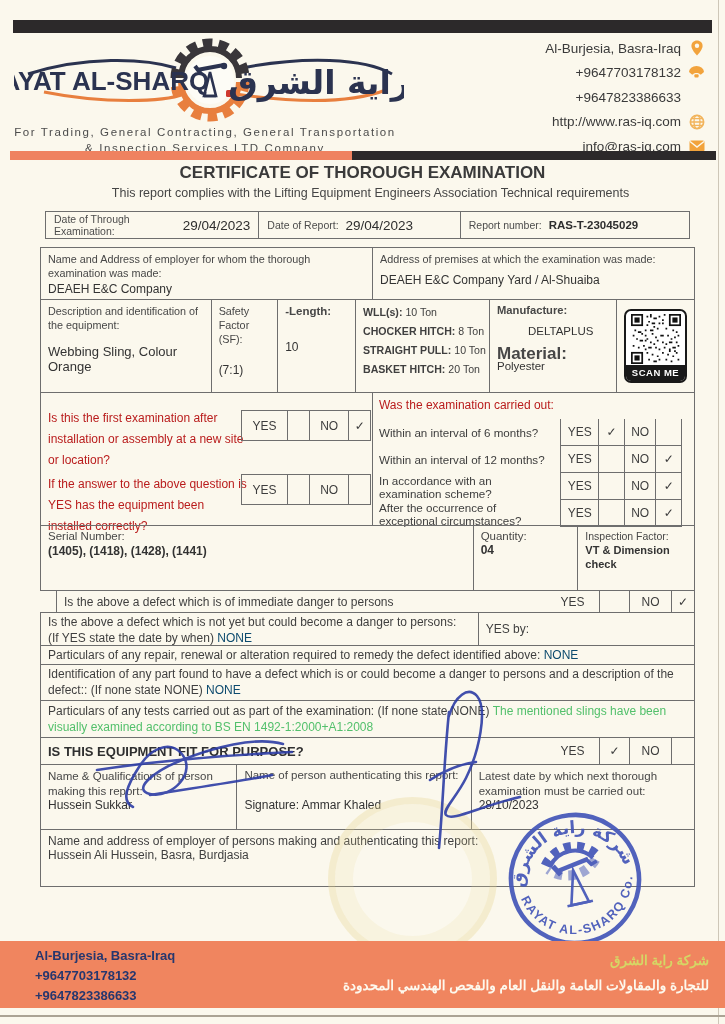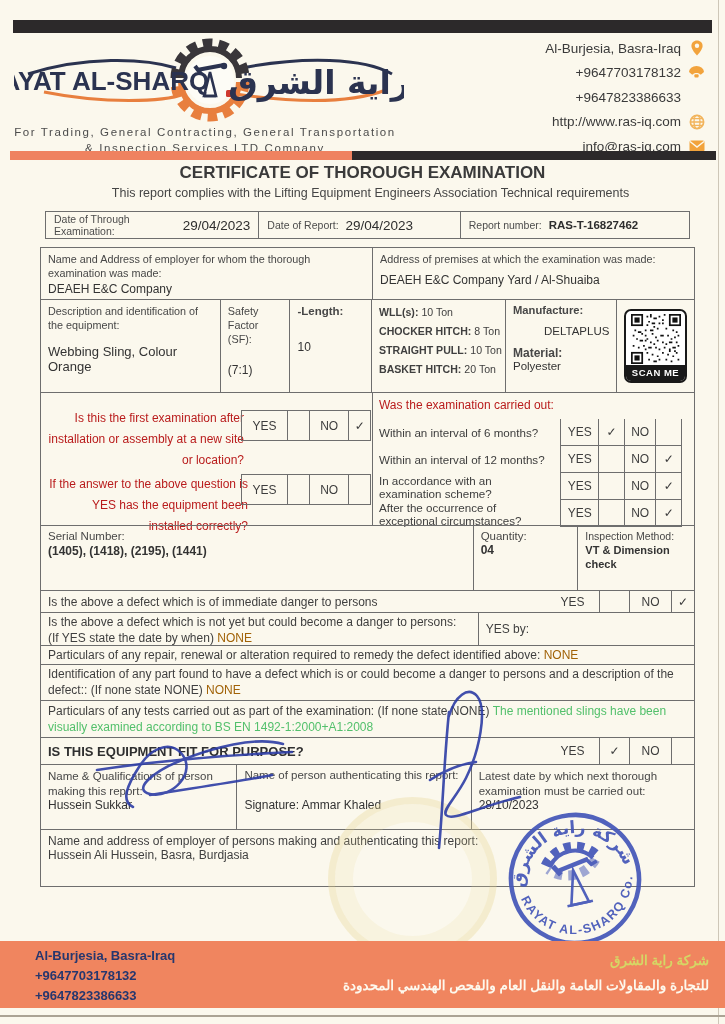--- a/index.html
+++ b/index.html
@@ -30,50 +30,50 @@
   .dvalue{font-size:13.5px;color:#2e2e2e;}
   .dvalue.bold{font-size:11.5px;font-weight:bold;}
   
   .doc{top:248px;left:40px;width:655px;font-size:12px;}
   .row{display:flex;border:1px solid #6e6e6e;margin-top:-1px;box-sizing:border-box;position:relative;}
   .cell{border-left:1px solid #6e6e6e;box-sizing:border-box;padding:4px 7px;position:relative;}
   .cell:first-child{border-left:none;}
   .lab{font-size:10.8px;color:#474747;line-height:13px;}
   .val{font-size:12px;color:#333;}
   .bold{font-weight:bold;}
-  .red{color:#a16207;}
+  .red{color:#0c4a6e;}
   .green{color:#53c06c;}
   
   .ck{display:flex;border:1px solid #6e6e6e;box-sizing:border-box;background:transparent;}
   .ck>div{border-left:1px solid #6e6e6e;display:flex;align-items:center;justify-content:center;
           font-size:12px;color:#3d3d3d;box-sizing:border-box;height:100%;}
   .ck>div:first-child{border-left:none;}
   .tick{font-size:13px;color:#4a4a4a;}
   
   .r-emp{height:53px;}   .r-emp .c1{width:332px;} .r-emp .c2{width:323px;}
   .r-eq{height:94px;}
   .r-eq .c-desc{width:180px;} .r-eq .c-sf{width:70px;} .r-eq .c-len{width:82px;}
-  .r-eq .c-wll{width:134px;padding-top:6px;} .r-eq .c-man{width:111px;} .r-eq .c-qr{width:78px;display:flex;align-items:center;}
+  .r-eq .c-wll{width:134px;padding-top:6px;} .r-eq .c-man{width:111px;} .r-eq .c-qr{width:78px;display:flex;align-items:center;margin-left:16px;}
   .wll-line{font-size:10.6px;margin-bottom:7px;white-space:nowrap;}
   .r-exam{height:134px;}
-  .r-exam .c1{width:332px;text-align:right;} .r-exam .c2{width:323px;padding:5px 6px;}
+  .r-exam .c1{width:332px;} .r-exam .c2{width:323px;padding:5px 6px;}
   .q{font-size:12px;line-height:21px;color:#b91c1c;}
   .ckL{position:absolute;width:130px;height:31px;right:1px;}
   .ckL>div:nth-child(1){width:46px;} .ckL>div:nth-child(2){width:22px;}
   .ckL>div:nth-child(3){width:40px;} .ckL>div:nth-child(4){width:22px;}
   .co-row{display:flex;align-items:center;height:27px;}
   .co-q{flex:1;font-size:11.6px;line-height:13px;color:#3d3d3d;padding-right:4px;}
   .ckR{width:122px;height:27px;margin-right:6px;}
   .ckR>div:nth-child(1){width:38px;} .ckR>div:nth-child(2){width:26px;}
   .ckR>div:nth-child(3){width:32px;} .ckR>div:nth-child(4){width:26px;}
   .co-stack .ckR{border-top:none;}
   .co-stack .co-row:first-of-type .ckR{border-top:1px solid #6e6e6e;}
   .r-serial{height:66px;}
   .r-serial .c1{width:433px;} .r-serial .c2{width:105px;} .r-serial .c3{width:117px;}
-  .r-danger{height:23px;align-items:stretch;}
+  .r-danger{height:23px;align-items:stretch;margin-left:16px;}
   .r-danger .c1{width:507px;display:flex;align-items:center;}
   .ckD{width:148px;height:100%;border:none;}
   .ckD>div:nth-child(1){width:53px;} .ckD>div:nth-child(2){width:30px;}
   .ckD>div:nth-child(3){width:42px;} .ckD>div:nth-child(4){width:23px;}
   .ckD>div{border-left:1px solid #6e6e6e;}
   .r-future{height:34px;} .r-future .c1{width:438px;} .r-future .c2{width:217px;font-size:12px;display:flex;align-items:center;}
   .r-line{min-height:17px;} .r-line .c1{width:655px;padding:2px 7px;}
   .r-fit{height:28px;} .r-fit .c1{width:507px;display:flex;align-items:center;}
   .fit-q{font-size:13px;font-weight:bold;color:#2f2f2f;}
   .r-sign{height:66px;}
@@ -193,21 +193,21 @@
     <div class="datecell" style="width:213px;">
       <span class="dlabel">Date of Through Examination:</span>
       <span class="dvalue">29/04/2023</span>
     </div>
     <div class="datecell" style="width:202px;">
       <span class="dlabel">Date of Report:</span>
       <span class="dvalue">29/04/2023</span>
     </div>
     <div class="datecell" style="width:230px;">
       <span class="dlabel">Report number:</span>
-      <span class="dvalue bold">RAS-T-16827462</span>
+      <span class="dvalue bold">RAS-T-23045029</span>
     </div>
   </div>
 
   <div class="abs doc">
 
     <div class="row r-emp">
       <div class="cell c1">
         <span class="lab">Name and Address of employer for whom the thorough examination was made:</span>
         <div class="val" style="margin-top:2px;">DEAEH E&amp;C Company</div>
       </div>
@@ -232,21 +232,21 @@
       </div>
       <div class="cell c-wll">
         <div class="wll-line"><span class="bold">WLL(s):</span> <span>10 Ton</span></div>
         <div class="wll-line"><span class="bold">CHOCKER HITCH:</span> <span>8 Ton</span></div>
         <div class="wll-line"><span class="bold">STRAIGHT PULL:</span> <span>10 Ton</span></div>
         <div class="wll-line"><span class="bold">BASKET HITCH:</span> <span>20 Ton</span></div>
       </div>
       <div class="cell c-man">
         <div class="lab bold" style="font-size:11.2px;">Manufacture:</div>
         <div class="val" style="margin:8px 0 10px;font-size:11.5px;padding-left:31px;">DELTAPLUS</div>
-        <div class="lab bold" style="font-size:12px;">Material:</div>
+        <div class="lab bold" style="font-size:17px;">Material:</div>
         <div class="val" style="font-size:11.5px;">Polyester</div>
       </div>
       <div class="cell c-qr">
         <div class="qr-stick">
           <svg width="50" height="50" viewBox="0 0 29 29">
             <rect x="0" y="0" width="29" height="29" fill="#fff"></rect>
             <g fill="#111">
               <rect x="0" y="0" width="7" height="7"></rect>
                 <rect x="22" y="0" width="7" height="7"></rect>
                 <rect x="0" y="22" width="7" height="7"></rect>
@@ -322,28 +322,28 @@
             <div>NO</div>
             <div class="tick">✓</div>
           </div>
         </div>
       </div>
     </div>
 
     <div class="row r-serial">
       <div class="cell c1">
         <div class="lab" style="font-size:11.5px;">Serial Number:</div>
-        <div class="val bold" style="margin-top:1px;">(1405), (1418), (2195), (1441)</div>
+        <div class="val bold" style="margin-top:1px;">(1405), (1418), (1428), (1441)</div>
       </div>
       <div class="cell c2">
         <div class="lab" style="font-size:11.5px;">Quantity:</div>
         <div class="val bold">04</div>
       </div>
       <div class="cell c3">
-        <div class="lab" style="font-size:10.5px;">Inspection Method:</div>
+        <div class="lab" style="font-size:10.5px;">Inspection Factor:</div>
         <div class="val bold" style="font-size:11px;line-height:14px;">VT &amp; Dimension check</div>
       </div>
     </div>
 
     <div class="row r-danger">
       <div class="cell c1">Is the above a defect which is of immediate danger to persons</div>
       <div class="ck ckD">
         <div>YES</div>
         <div class="tick"></div>
         <div>NO</div>

